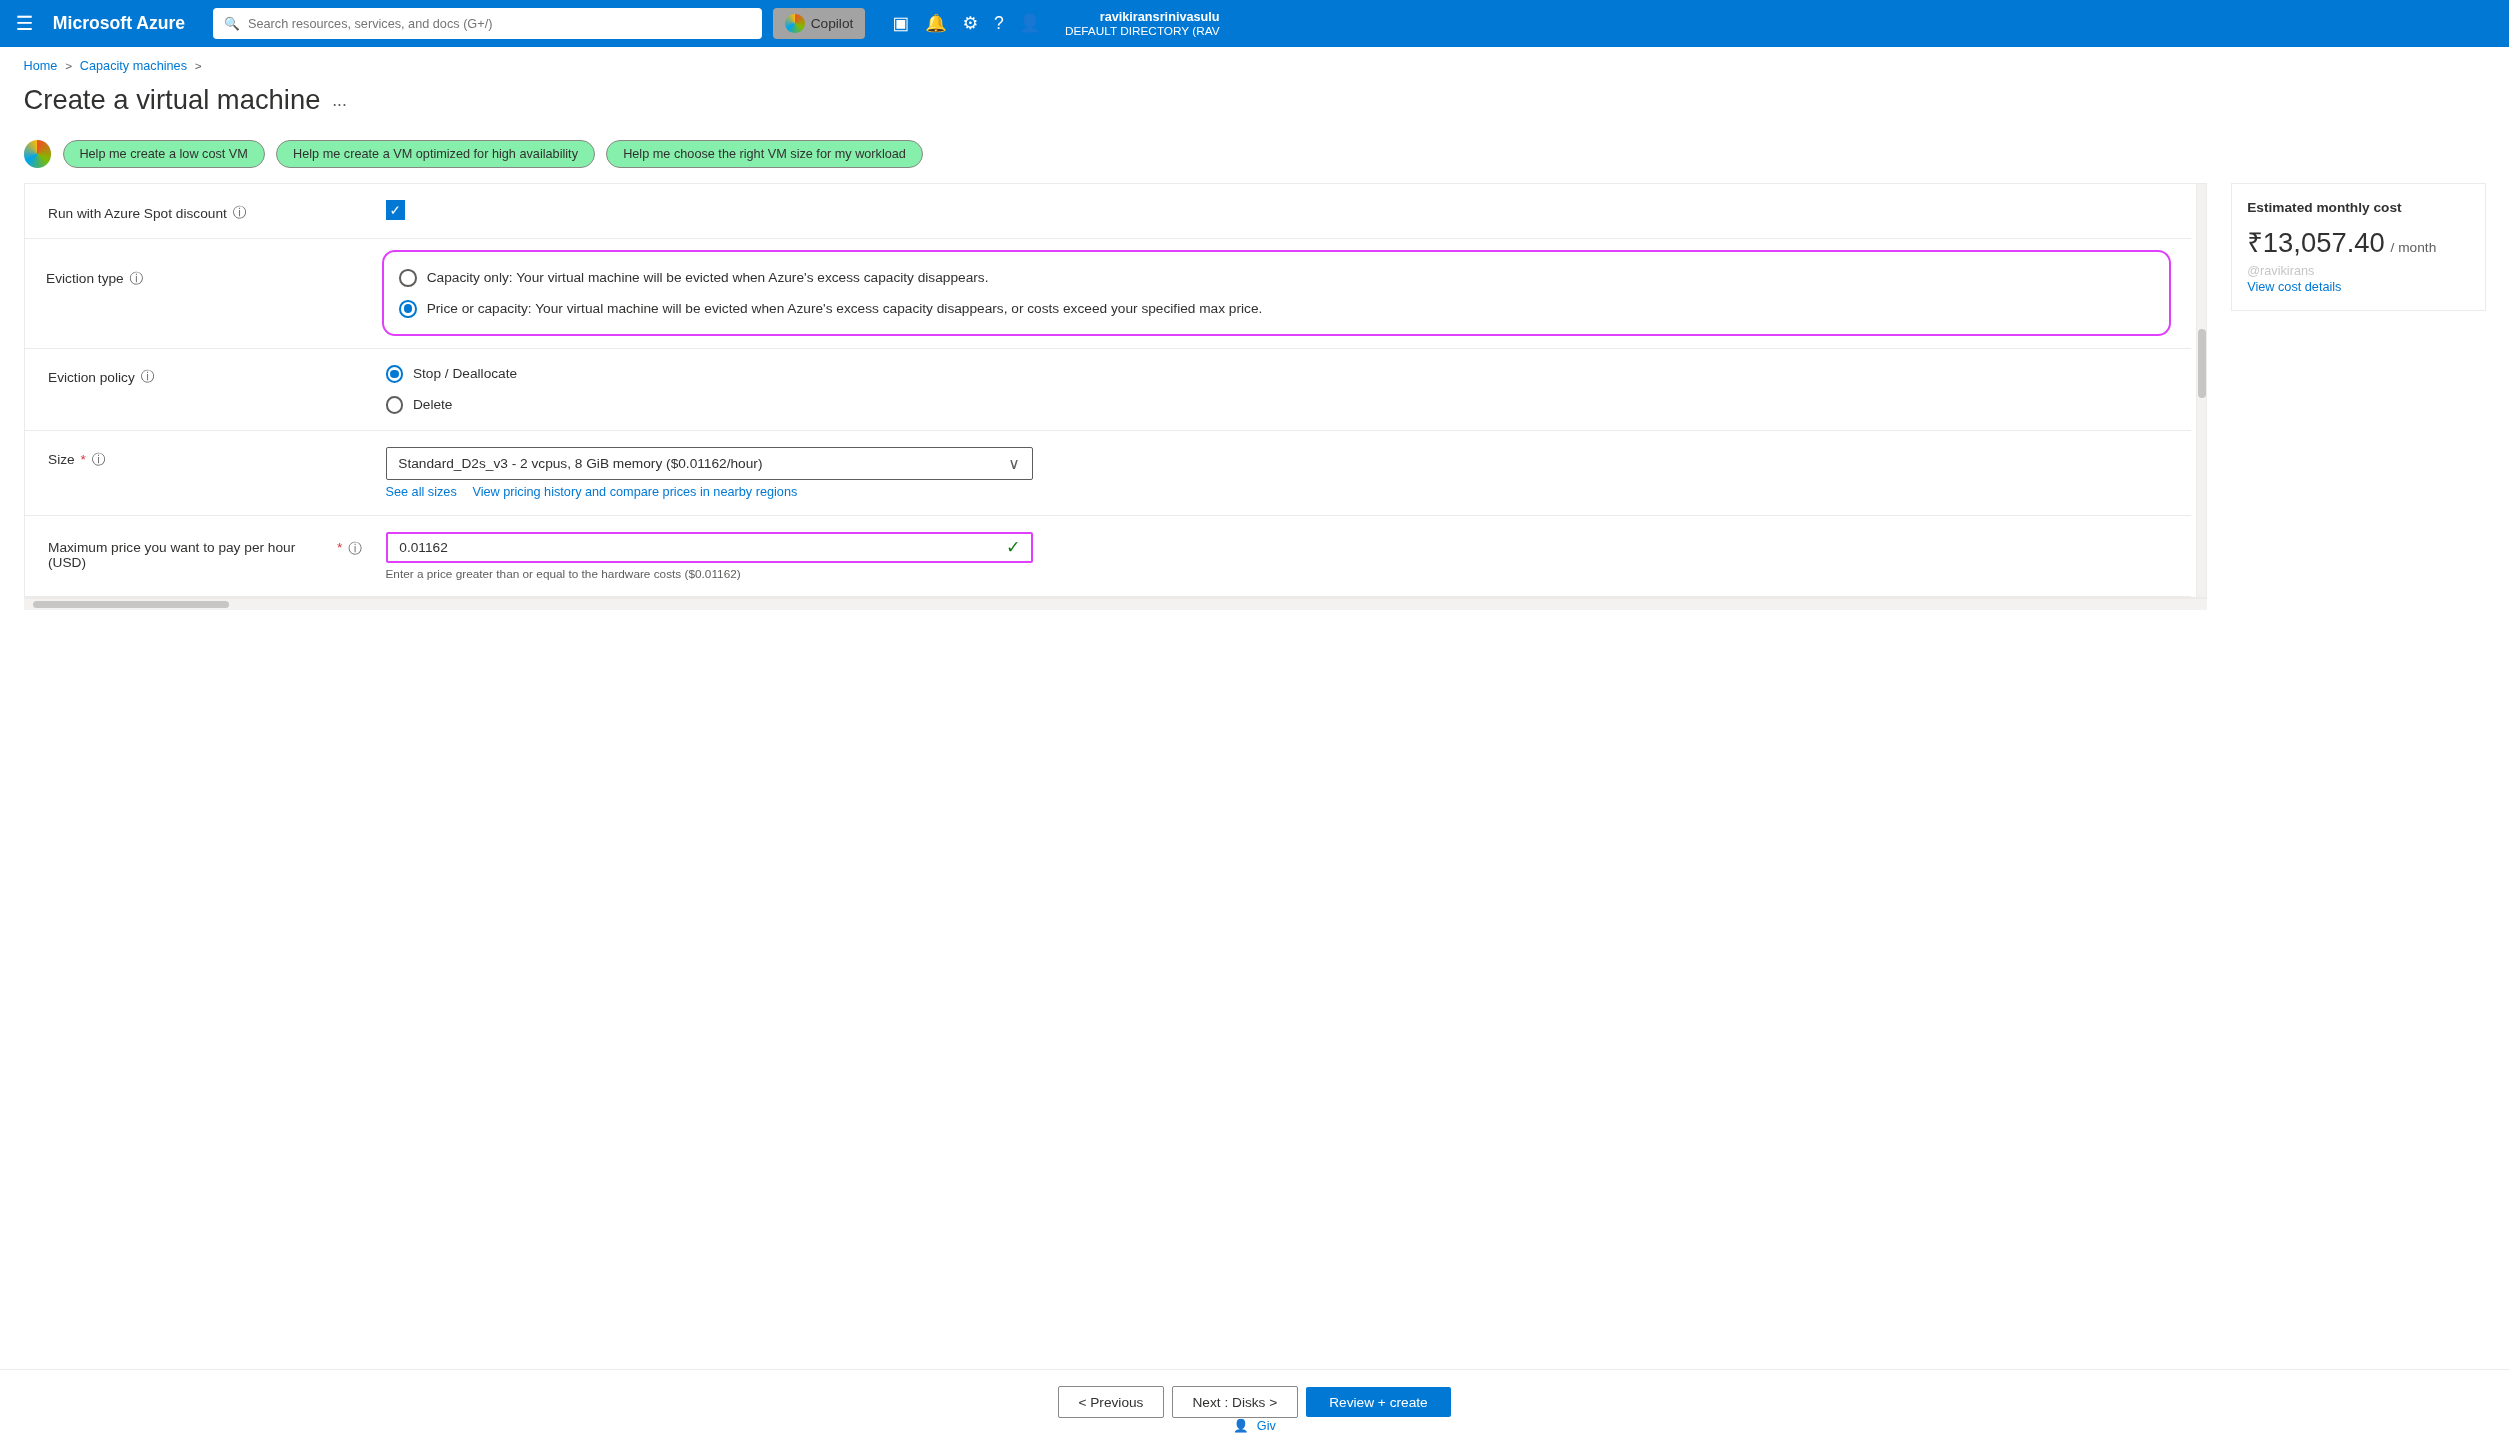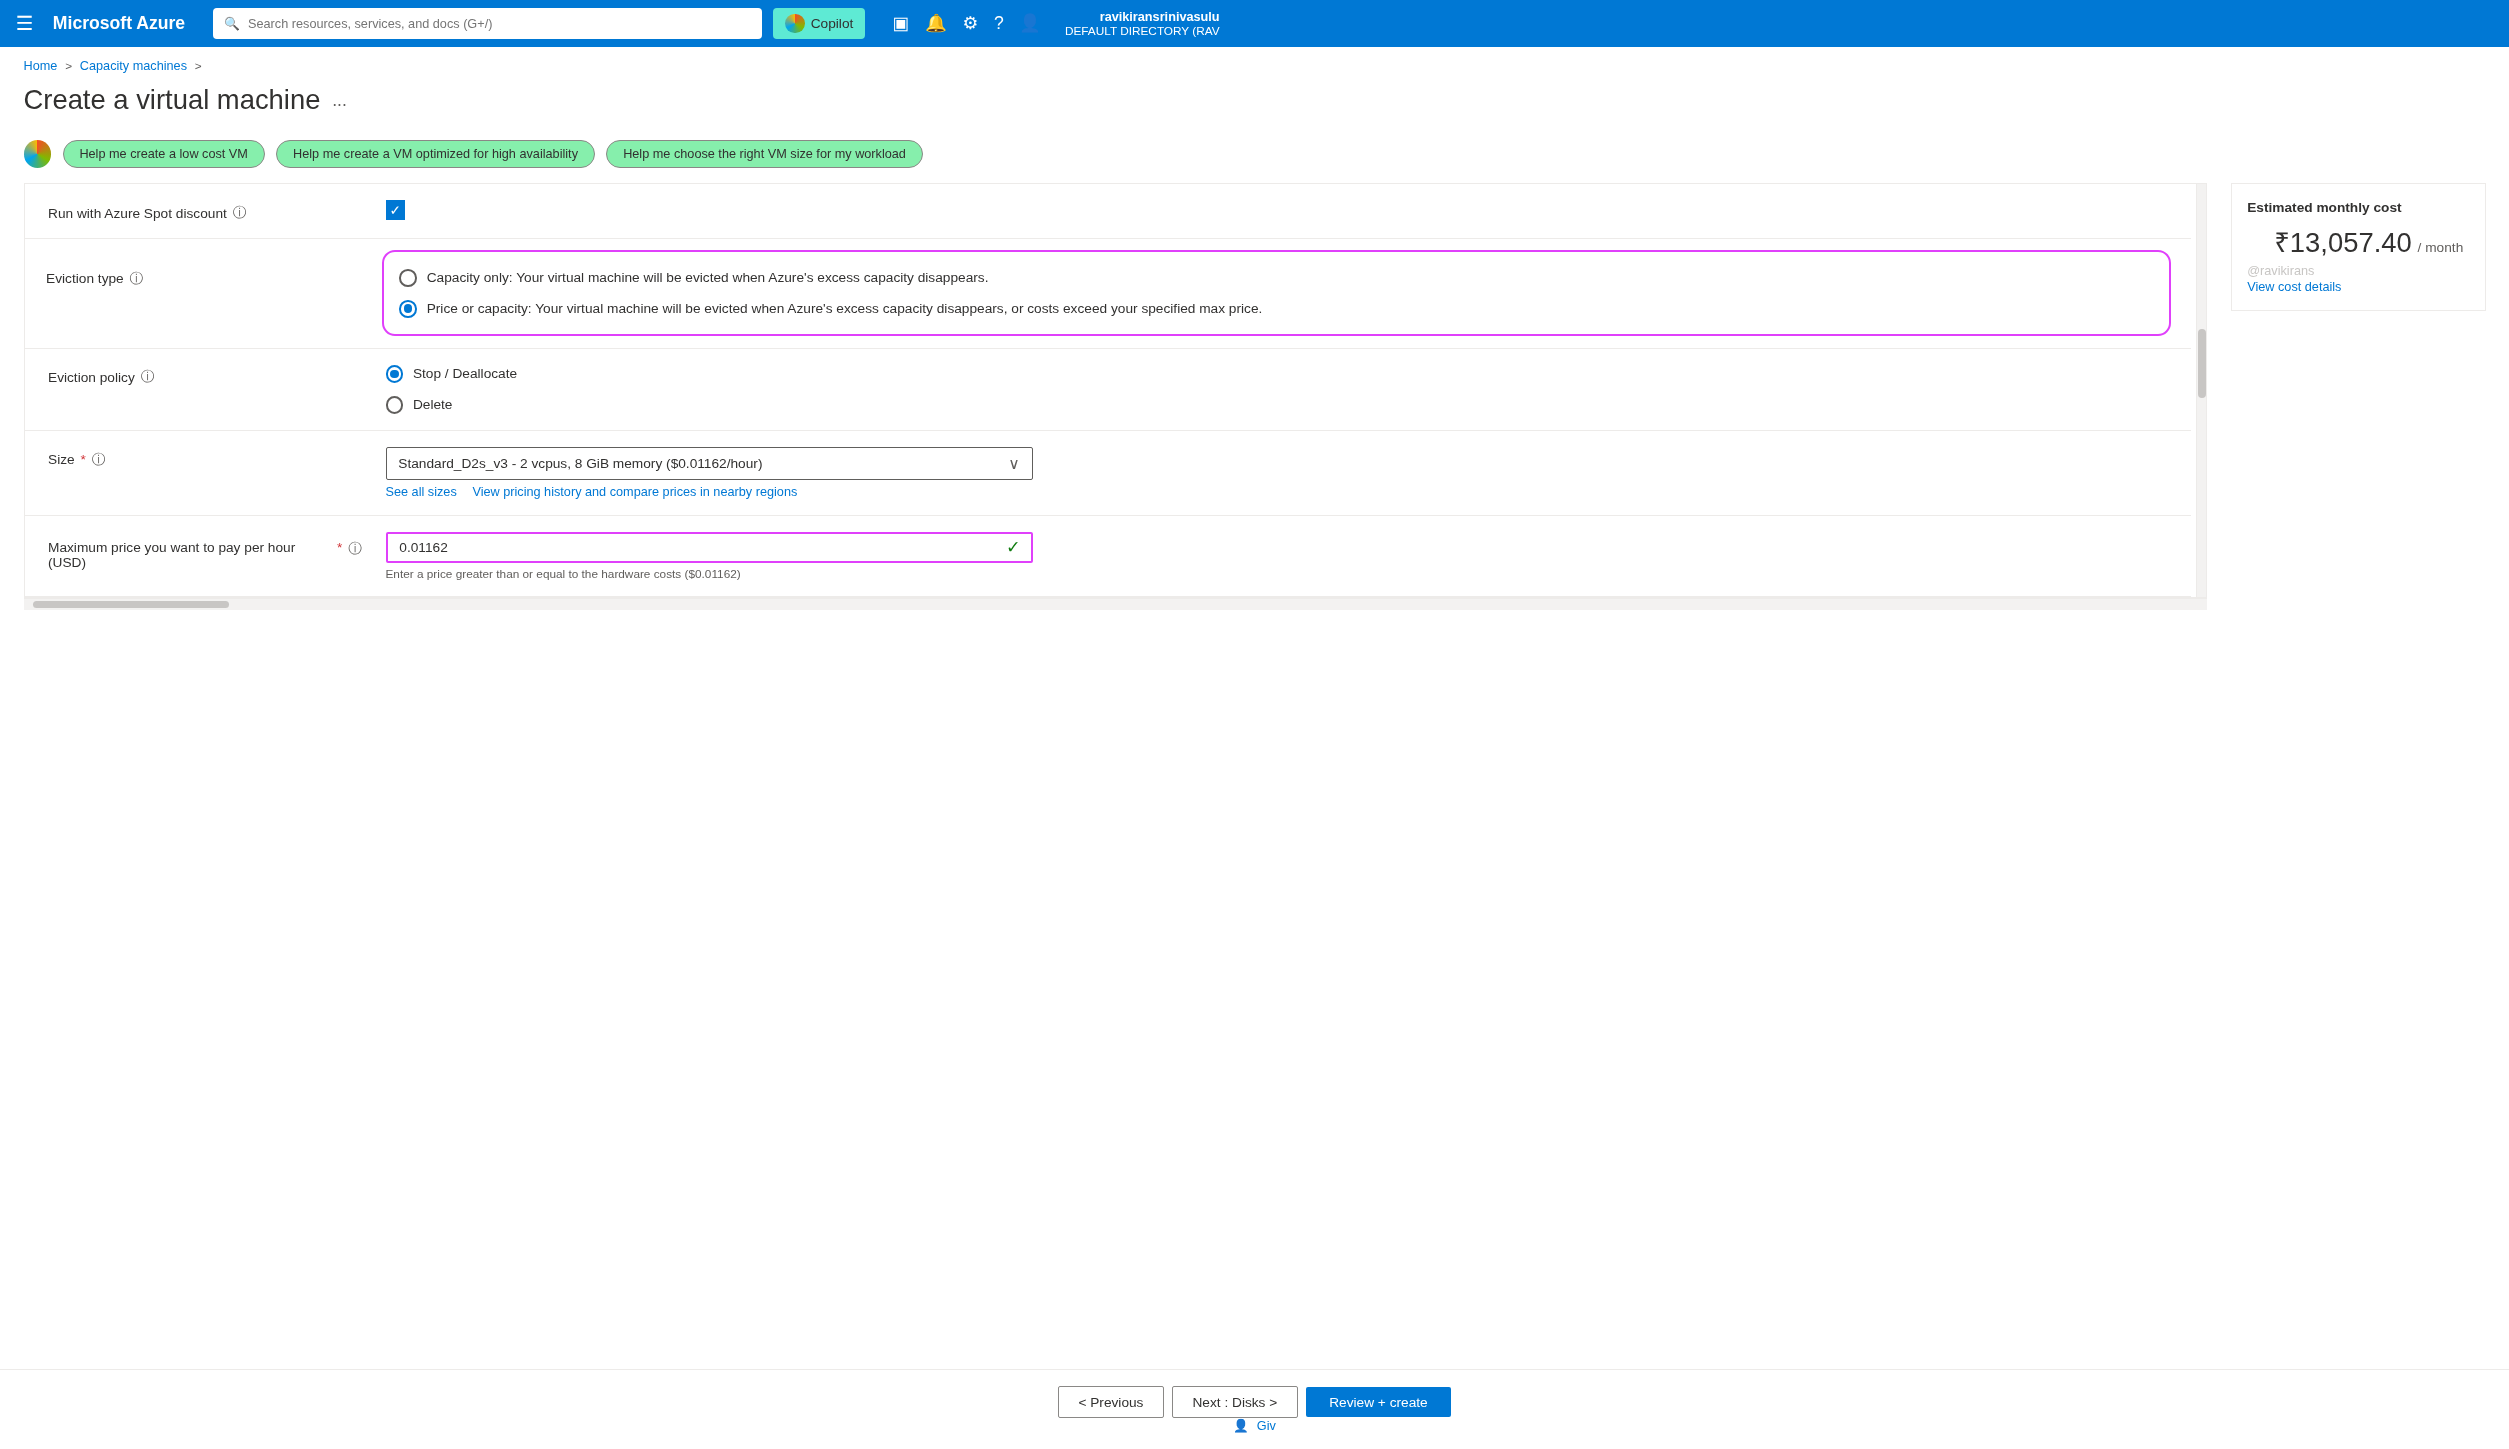--- a/index.html
+++ b/index.html
@@ -31,21 +31,21 @@
       font-size: 12.7px;
     }
     .search-bar input {
       border: none;
       outline: none;
       width: 100%;
       font-size: 12.7px;
       color: #605e5c;
     }
     .copilot-btn {
-      background: #5eead4;
+      background: #a3a3a3;
       border: none;
       border-radius: 3.9px;
       padding: 3.9px 11.8px;
       display: flex;
       align-items: center;
       gap: 5.9px;
       cursor: pointer;
       font-size: 13.7px;
       font-weight: 500;
       color: #323130;
@@ -277,21 +277,21 @@
     
     .cost-panel {
       width: 255px;
       flex-shrink: 0;
       padding: 15.7px;
       background: white;
       border: 1px solid #edebe9;
       height: fit-content;
     }
     .cost-title { font-size: 13.7px; font-weight: 600; color: #323130; margin-bottom: 7.8px; }
-    .cost-amount { font-size: 27.4px; font-weight: 300; color: #323130; margin-left: 27px; }
+    .cost-amount { font-size: 27.4px; font-weight: 300; color: #323130; }
     .cost-period { font-size: 13.7px; color: #605e5c; }
     .cost-user { color: #c8c6c4; font-size: 12.7px; margin-top: 3.9px; }
     .cost-link { color: #0078d4; font-size: 12.7px; cursor: pointer; margin-top: 2px; }
 
     
     .action-bar {
       background: white;
       border-top: 1px solid #edebe9;
       padding: 15.7px 23.5px;
       display: flex;

